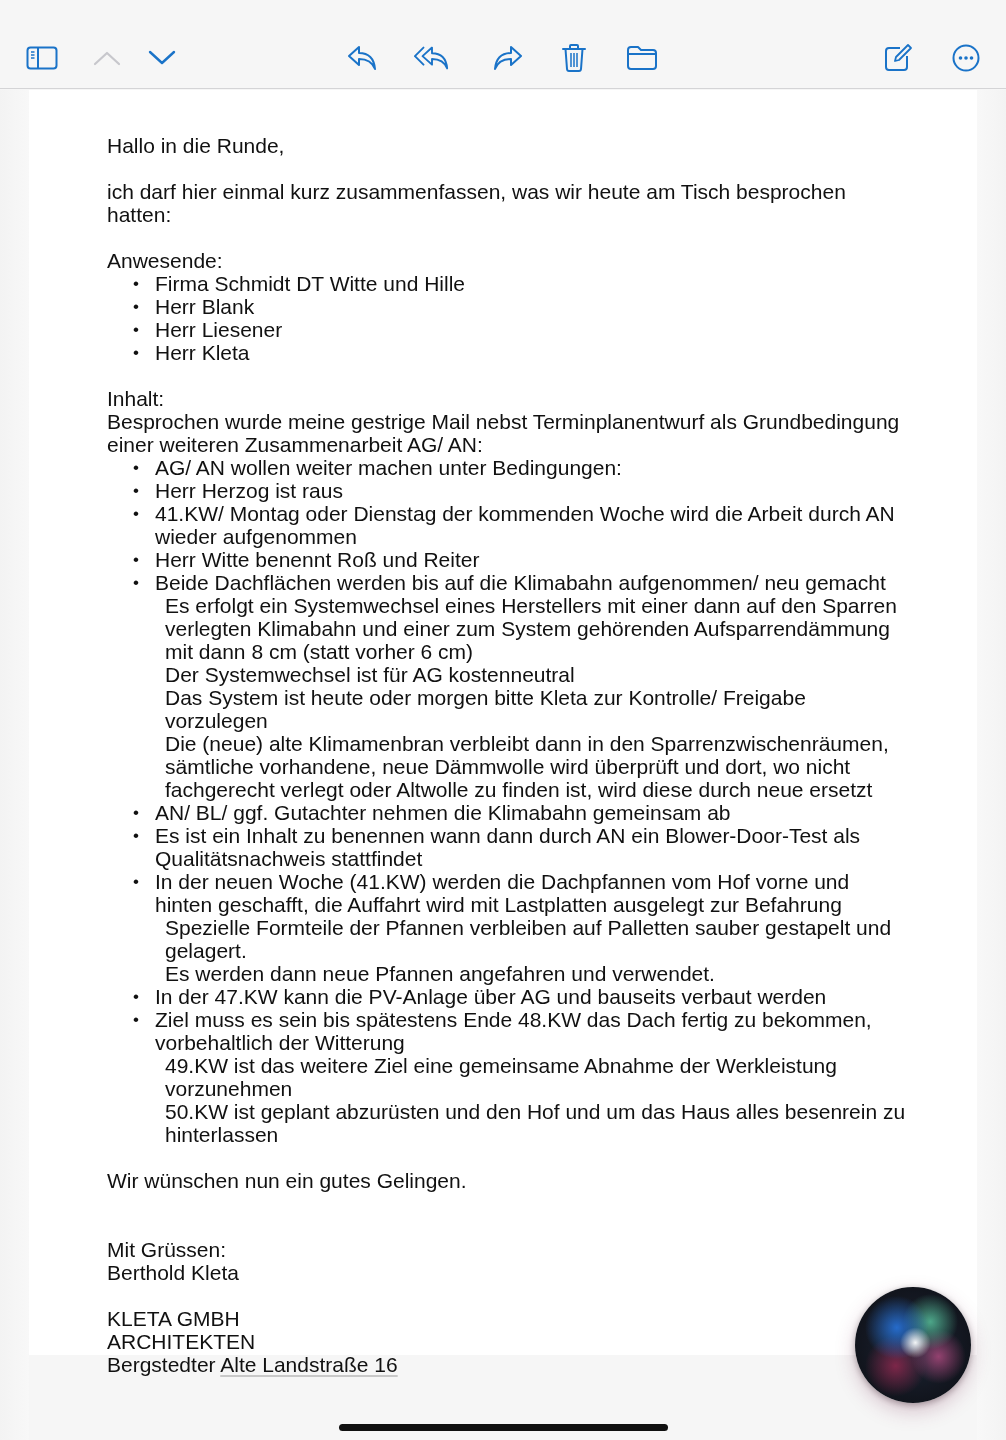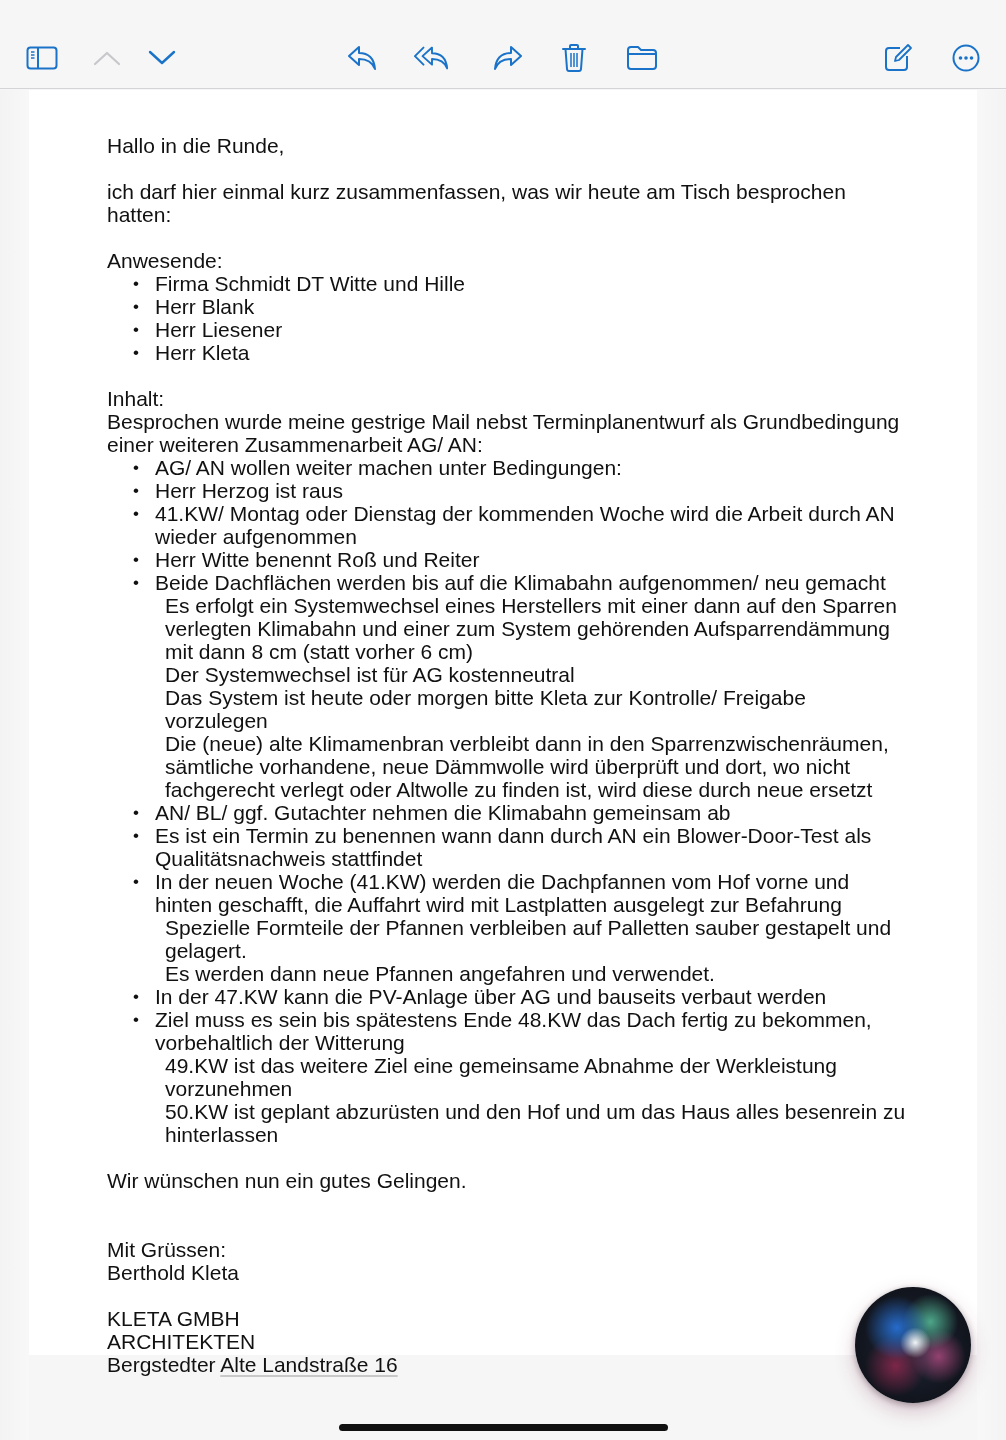--- a/index.html
+++ b/index.html
@@ -185,21 +185,21 @@
           <div class="sub">Es erfolgt ein Systemwechsel eines Herstellers mit einer dann auf den Sparren verlegten Klimabahn und einer zum System gehörenden Aufsparrendämmung mit dann 8 cm (statt vorher 6 cm)</div>
           <div class="sub">Der Systemwechsel ist für AG kostenneutral</div>
           <div class="sub">Das System ist heute oder morgen bitte Kleta zur Kontrolle/ Freigabe vorzulegen</div>
           <div class="sub">Die (neue) alte Klimamenbran verbleibt dann in den Sparrenzwischenräumen,</div>
           <div class="sub">sämtliche vorhandene, neue Dämmwolle wird überprüft und dort, wo nicht fachgerecht verlegt oder Altwolle zu finden ist, wird diese durch neue ersetzt</div>
         </li>
         <li>
           <div>AN/ BL/ ggf. Gutachter nehmen die Klimabahn gemeinsam ab</div>
         </li>
         <li>
-          <div>Es ist ein Termin zu benennen wann dann durch AN ein Blower-Door-Test als Qualitätsnachweis stattfindet</div>
+          <div>Es ist ein Inhalt zu benennen wann dann durch AN ein Blower-Door-Test als Qualitätsnachweis stattfindet</div>
         </li>
         <li>
           <div>In der neuen Woche (41.KW) werden die Dachpfannen vom Hof vorne und hinten geschafft, die Auffahrt wird mit Lastplatten ausgelegt zur Befahrung</div>
           <div class="sub">Spezielle Formteile der Pfannen verbleiben auf Palletten sauber gestapelt und gelagert.</div>
           <div class="sub">Es werden dann neue Pfannen angefahren und verwendet.</div>
         </li>
         <li>
           <div>In der 47.KW kann die PV-Anlage über AG und bauseits verbaut werden</div>
         </li>
         <li>

